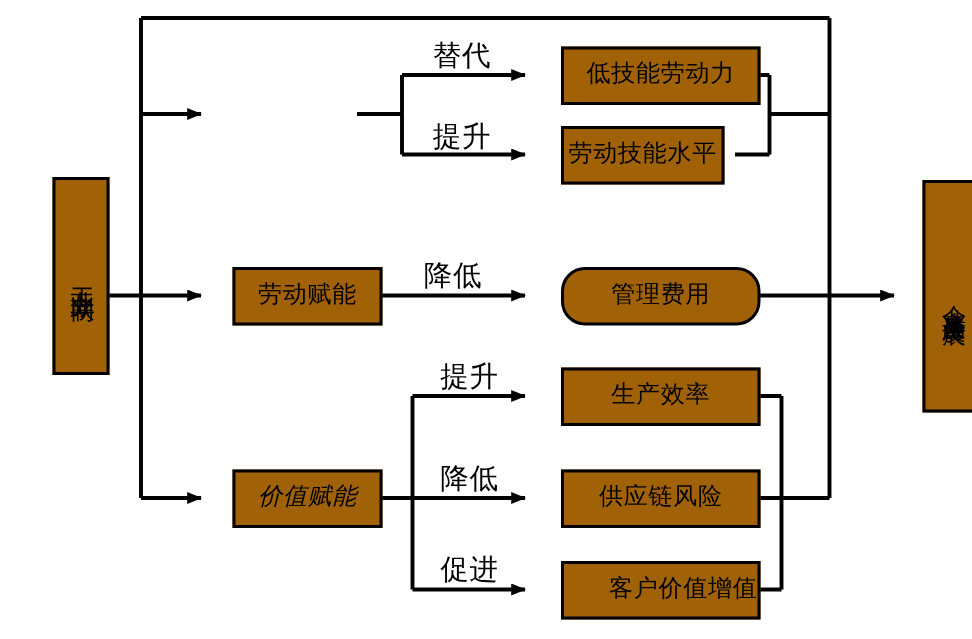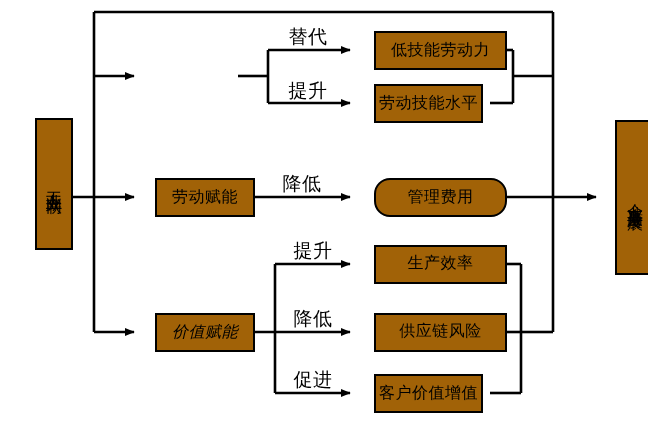--- a/index.html
+++ b/index.html
@@ -141,21 +141,21 @@
   </div>
 
   <div class="node-box" style="left:357px; top:245px; width:133px; height:39px;font-family:Liberation Mono, monospace;">
     <span class="node-label">生产效率</span>
   </div>
 
   <div class="node-box" style="left:357px; top:313px; width:133px; height:39px;font-family:Liberation Mono, monospace;">
     <span class="node-label">供应链风险</span>
   </div>
 
-  <div class="node-box" style="left:357px; top:374px; width:109px; height:39px;">
+  <div class="node-box" style="left:357px; top:374px; width:133px; height:39px;justify-content:flex-end;">
     <span class="node-label">客户价值增值</span>
   </div>
 
   <div class="node-box" style="left:598px; top:120px; width:40px; height:155px;">
     <span class="node-label vertical">企业高质量发展</span>
   </div>
 
   <div class="edge-label" style="left:278px; top:24px; width:60px;">替代</div>
 
   <div class="edge-label" style="left:278px; top:78px; width:60px;">提升</div>

